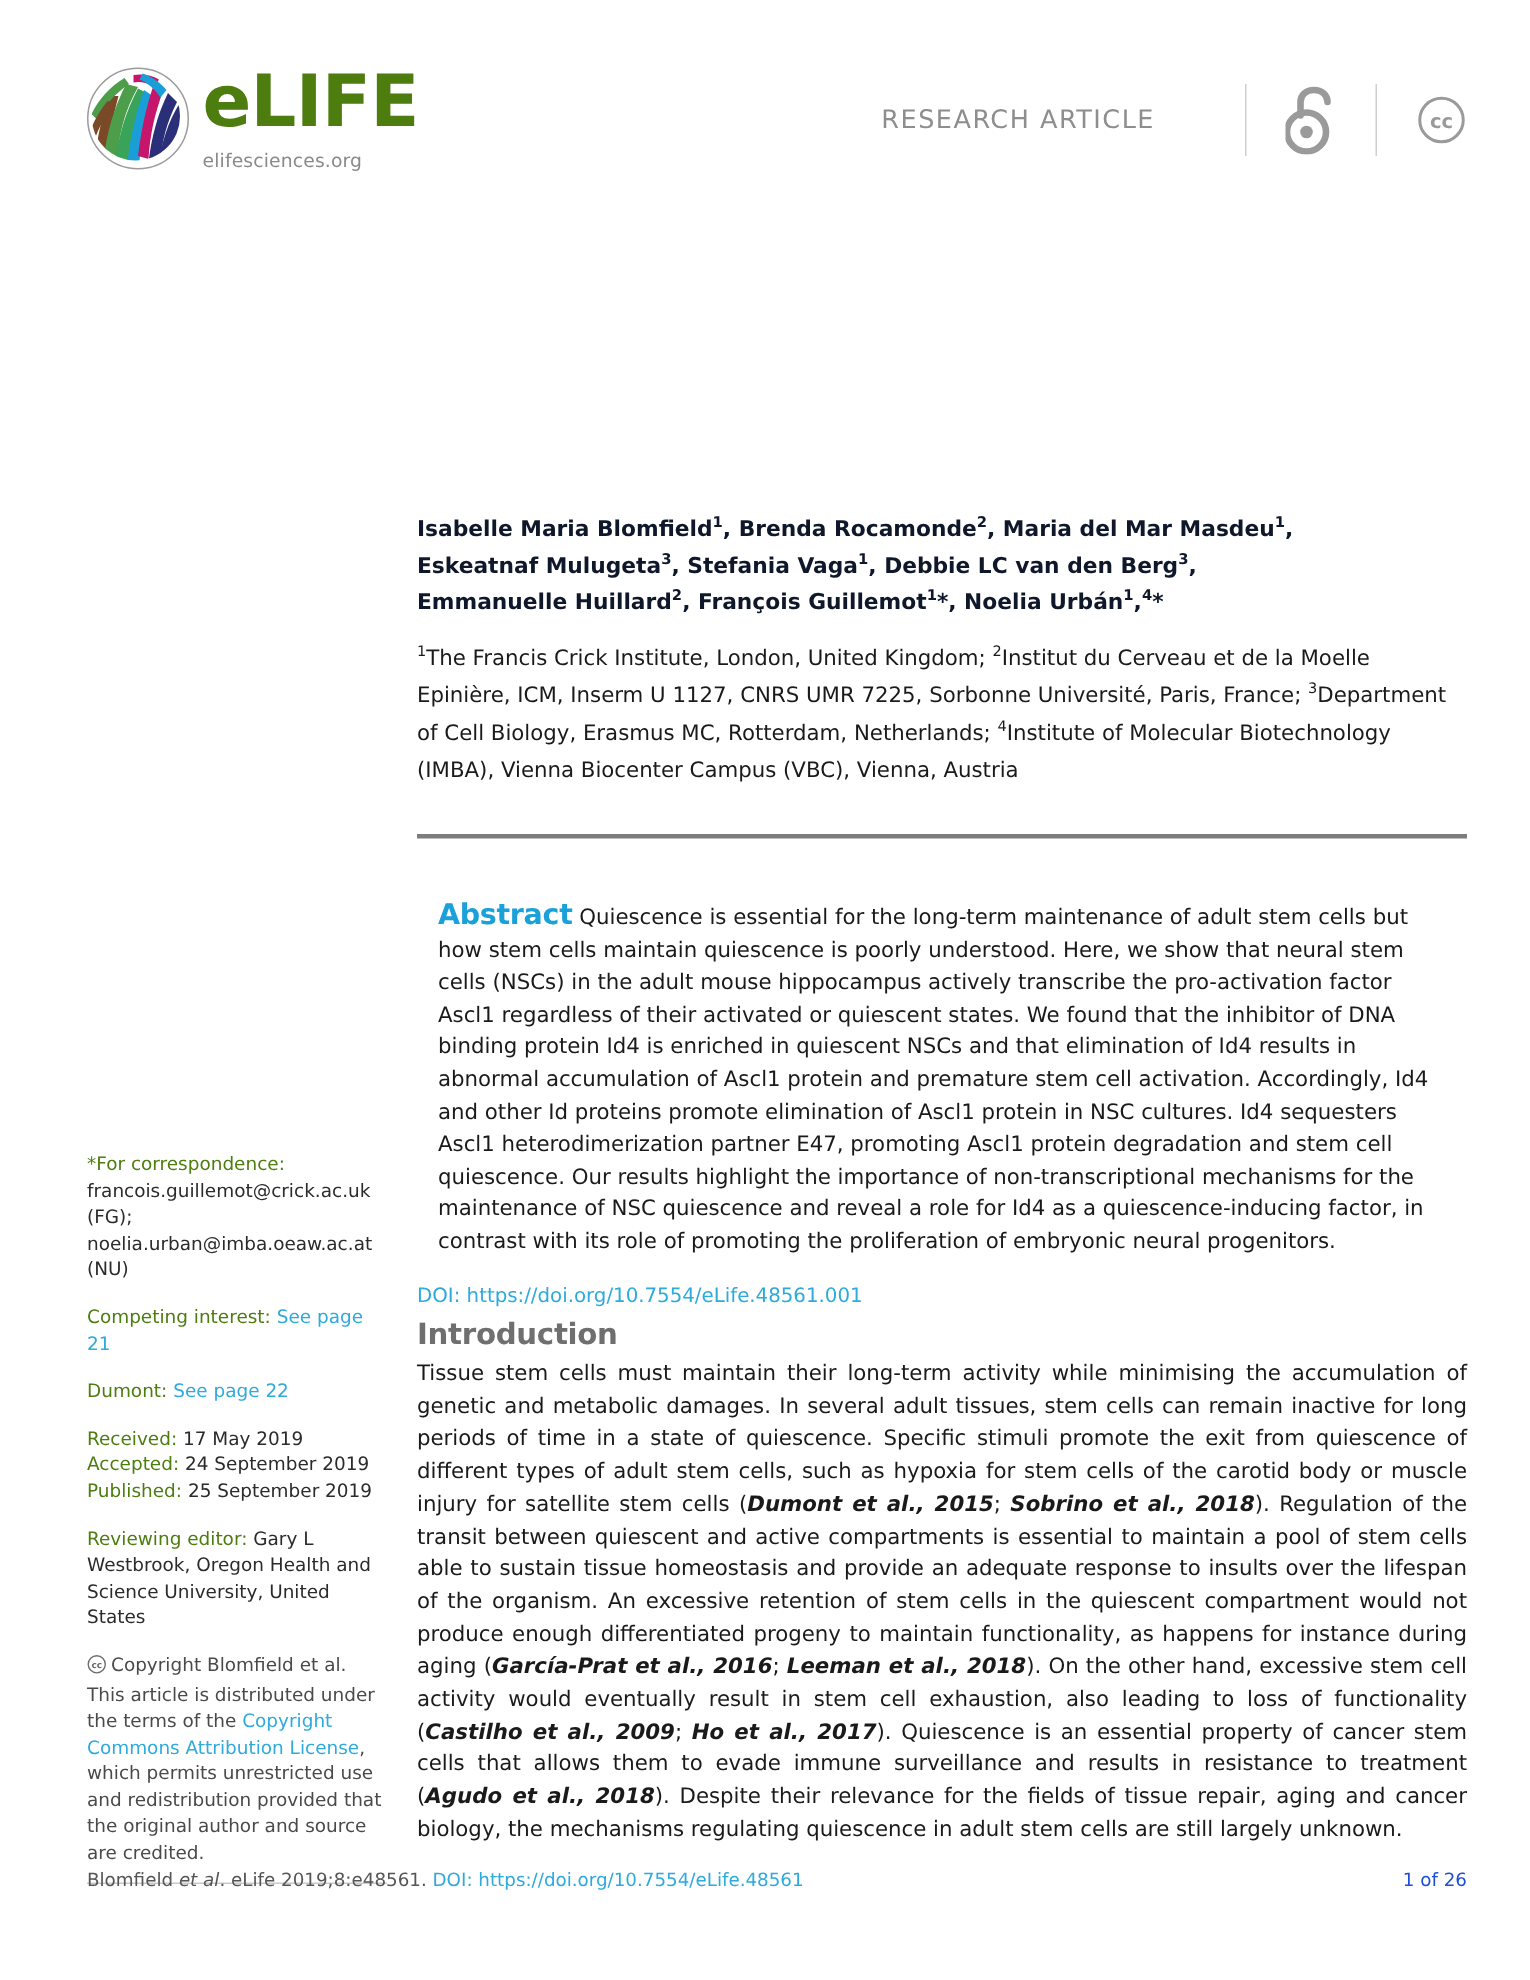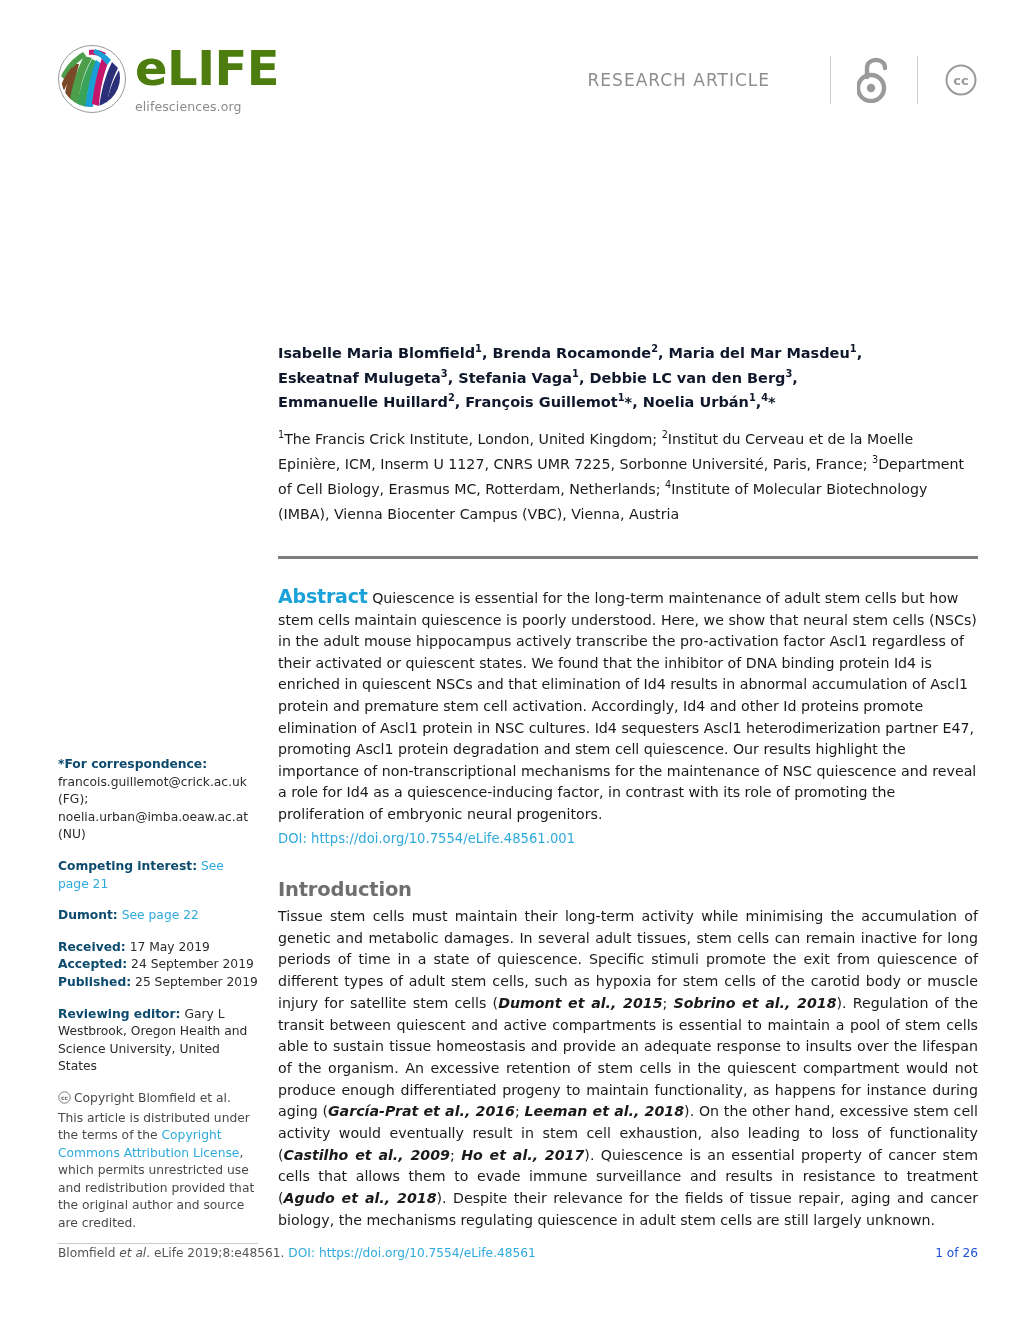--- a/index.html
+++ b/index.html
@@ -175,21 +175,21 @@
   .sidebar {
     position: absolute;
     left: 58px;
     top: 756px;
     width: 200px;
     font-size: 12.3px;
     line-height: 17.6px;
     color: #2b2b2b;
   }
   .sb-block { margin-bottom: 14px; }
-  .sb-label { font-weight: bold; color: #0c4a6e; }
+  .sb-label { font-weight: normal; color: #4d7c0f; margin-top: 12px; }
   .sb-mail { word-break: break-all; }
   .sb-gray { color: #4a4a4a; }
   .cc-inline {
     display: inline-block;
     vertical-align: -2px;
     margin-right: 3px;
   }
   .sb-rule {
     width: 200px;
     height: 1px;
@@ -273,21 +273,21 @@
     <div>Isabelle Maria Blomfield<sup>1</sup>, Brenda Rocamonde<sup>2</sup>, Maria del Mar Masdeu<sup>1</sup>,</div>
     <div>Eskeatnaf Mulugeta<sup>3</sup>, Stefania Vaga<sup>1</sup>, Debbie LC van den Berg<sup>3</sup>,</div>
     <div>Emmanuelle Huillard<sup>2</sup>, François Guillemot<sup>1</sup>*, Noelia Urbán<sup>1</sup>,<sup>4</sup>*</div>
   </div>
 
   <div class="affil"><sup>1</sup>The Francis Crick Institute, London, United Kingdom; <sup>2</sup>Institut du Cerveau et de la Moelle Epinière, ICM, Inserm U 1127, CNRS UMR 7225, Sorbonne Université, Paris, France; <sup>3</sup>Department of Cell Biology, Erasmus MC, Rotterdam, Netherlands; <sup>4</sup>Institute of Molecular Biotechnology (IMBA), Vienna Biocenter Campus (VBC), Vienna, Austria</div>
 
   <div class="rule-top"></div>
 
   <div class="abstract">
-    <p style="margin:0;">
+    <p style="margin:14px;">
       <span class="abstract-head">Abstract</span>
       <span>Quiescence is essential for the long-term maintenance of adult stem cells but how stem cells maintain quiescence is poorly understood. Here, we show that neural stem cells (NSCs) in the adult mouse hippocampus actively transcribe the pro-activation factor Ascl1 regardless of their activated or quiescent states. We found that the inhibitor of DNA binding protein Id4 is enriched in quiescent NSCs and that elimination of Id4 results in abnormal accumulation of Ascl1 protein and premature stem cell activation. Accordingly, Id4 and other Id proteins promote elimination of Ascl1 protein in NSC cultures. Id4 sequesters Ascl1 heterodimerization partner E47, promoting Ascl1 protein degradation and stem cell quiescence. Our results highlight the importance of non-transcriptional mechanisms for the maintenance of NSC quiescence and reveal a role for Id4 as a quiescence-inducing factor, in contrast with its role of promoting the proliferation of embryonic neural progenitors.</span>
     </p>
     <div class="doi-line">DOI: https://doi.org/10.7554/eLife.48561.001</div>
   </div>
 
   <div class="intro-head">Introduction</div>
   <div class="intro-body">
     <span>Tissue stem cells must maintain their long-term activity while minimising the accumulation of genetic and metabolic damages. In several adult tissues, stem cells can remain inactive for long periods of time in a state of quiescence. Specific stimuli promote the exit from quiescence of different types of adult stem cells, such as hypoxia for stem cells of the carotid body or muscle injury for satellite stem cells (</span><span class="cite">Dumont et al., 2015</span><span>; </span><span class="cite">Sobrino et al., 2018</span><span>). Regulation of the transit between quiescent and active compartments is essential to maintain a pool of stem cells able to sustain tissue homeostasis and provide an adequate response to insults over the lifespan of the organism. An excessive retention of stem cells in the quiescent compartment would not produce enough differentiated progeny to maintain functionality, as happens for instance during aging (</span><span class="cite">García-Prat et al., 2016</span><span>; </span><span class="cite">Leeman et al., 2018</span><span>). On the other hand, excessive stem cell activity would eventually result in stem cell exhaustion, also leading to loss of functionality (</span><span class="cite">Castilho et al., 2009</span><span>; </span><span class="cite">Ho et al., 2017</span><span>). Quiescence is an essential property of cancer stem cells that allows them to evade immune surveillance and results in resistance to treatment (</span><span class="cite">Agudo et al., 2018</span><span>). Despite their relevance for the fields of tissue repair, aging and cancer biology, the mechanisms regulating quiescence in adult stem cells are still largely unknown.</span>
   </div>

